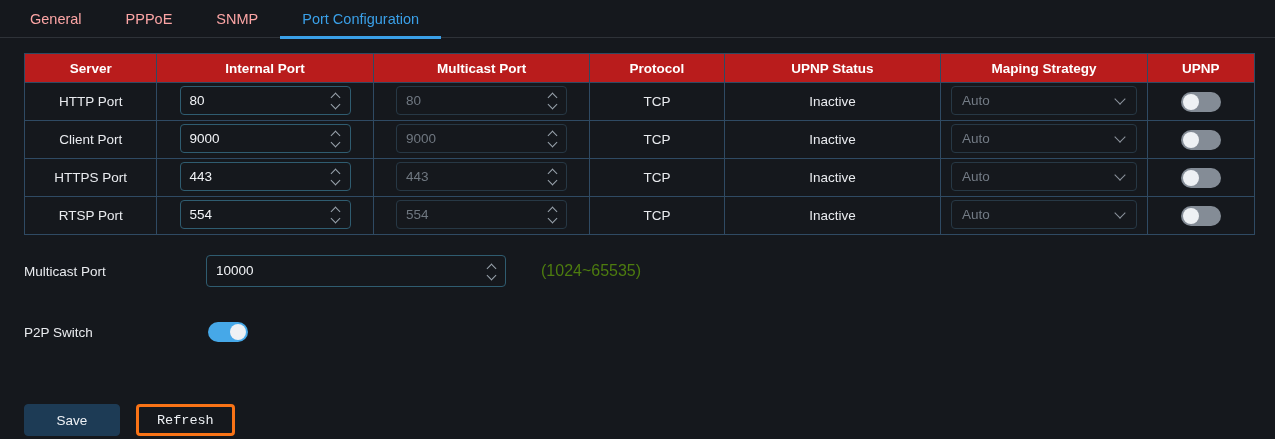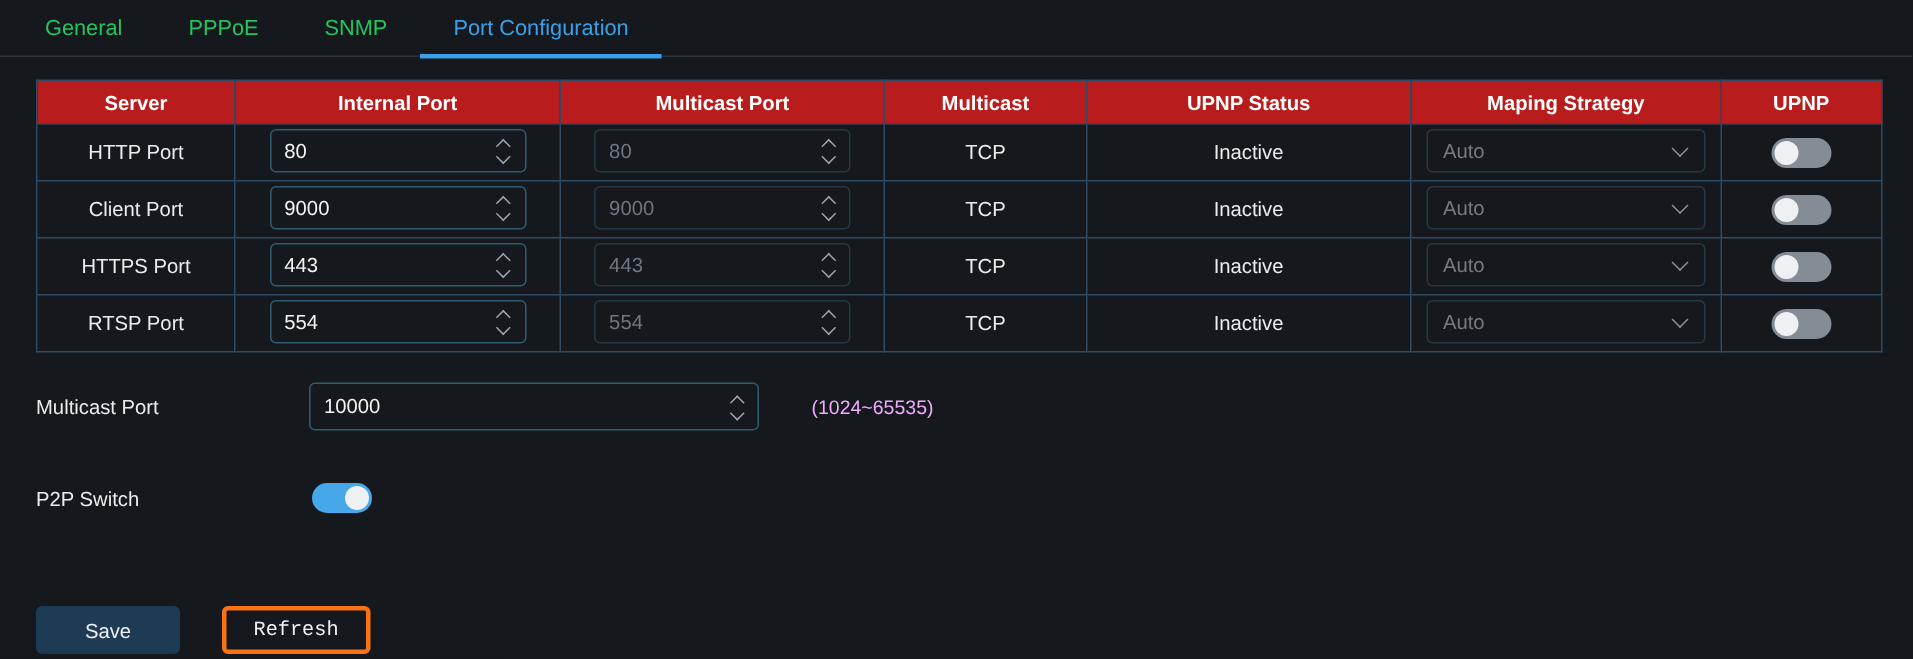--- a/index.html
+++ b/index.html
@@ -26,21 +26,21 @@
     align-items: center;
     padding-left: 8px;
     box-sizing: border-box;
   }
   .tab {
     position: relative;
     height: 38px;
     line-height: 38px;
     padding: 0 22px;
     font-size: 14.5px;
-    color: #22c55e;
+    color: #fca5a5;
     cursor: pointer;
     white-space: nowrap;
   }
   .tab.active { color: #3aa0e8; }
   .tab.active::after {
     content: "";
     position: absolute;
     left: 0; right: 0; bottom: -1px;
     height: 3px;
     background: #3aa0e8;
@@ -212,34 +212,34 @@
     padding-left: 0;
     gap: 24px;
   }
   .formrow .flabel {
     width: 158px;
     font-size: 13.5px;
     color: #e9ebef;
   }
   .formrow .hint {
     margin-left: 11px;
-    font-size: 13px;
-    color: #f0abfc;
+    font-size: 16px;
+    color: #4d7c0f;
   }
   .spin.wide { width: 300px; height: 32px; }
   .spin.wide .val { line-height: 30px; }
   .spin.wide .arrows { height: 30px; }
 
   .switchrow { margin-top: 35px; }
   .switchrow .tg-wrap { padding-left: 2px; }
 
   
   .buttons {
     display: flex;
-    gap: 28px;
+    gap: 16px;
     margin-top: 62px;
   }
   .btn {
     box-sizing: border-box;
     height: 32px;
     min-width: 96px;
     padding: 0 18px;
     border-radius: 4px;
     font-size: 13.5px;
     color: #eef1f5;
@@ -287,21 +287,21 @@
       <col class="col-protocol">
         <col class="col-status">
         <col class="col-strategy">
         <col class="col-upnp">
     </colgroup>
     <thead>
       <tr>
         <th>Server</th>
         <th>Internal Port</th>
         <th>Multicast Port</th>
-        <th>Multicast</th>
+        <th>Protocol</th>
         <th>UPNP Status</th>
         <th>Maping Strategy</th>
         <th>UPNP</th>
       </tr>
     </thead>
     <tbody>
 
       <tr>
         <td>HTTP Port</td>
         <td>

